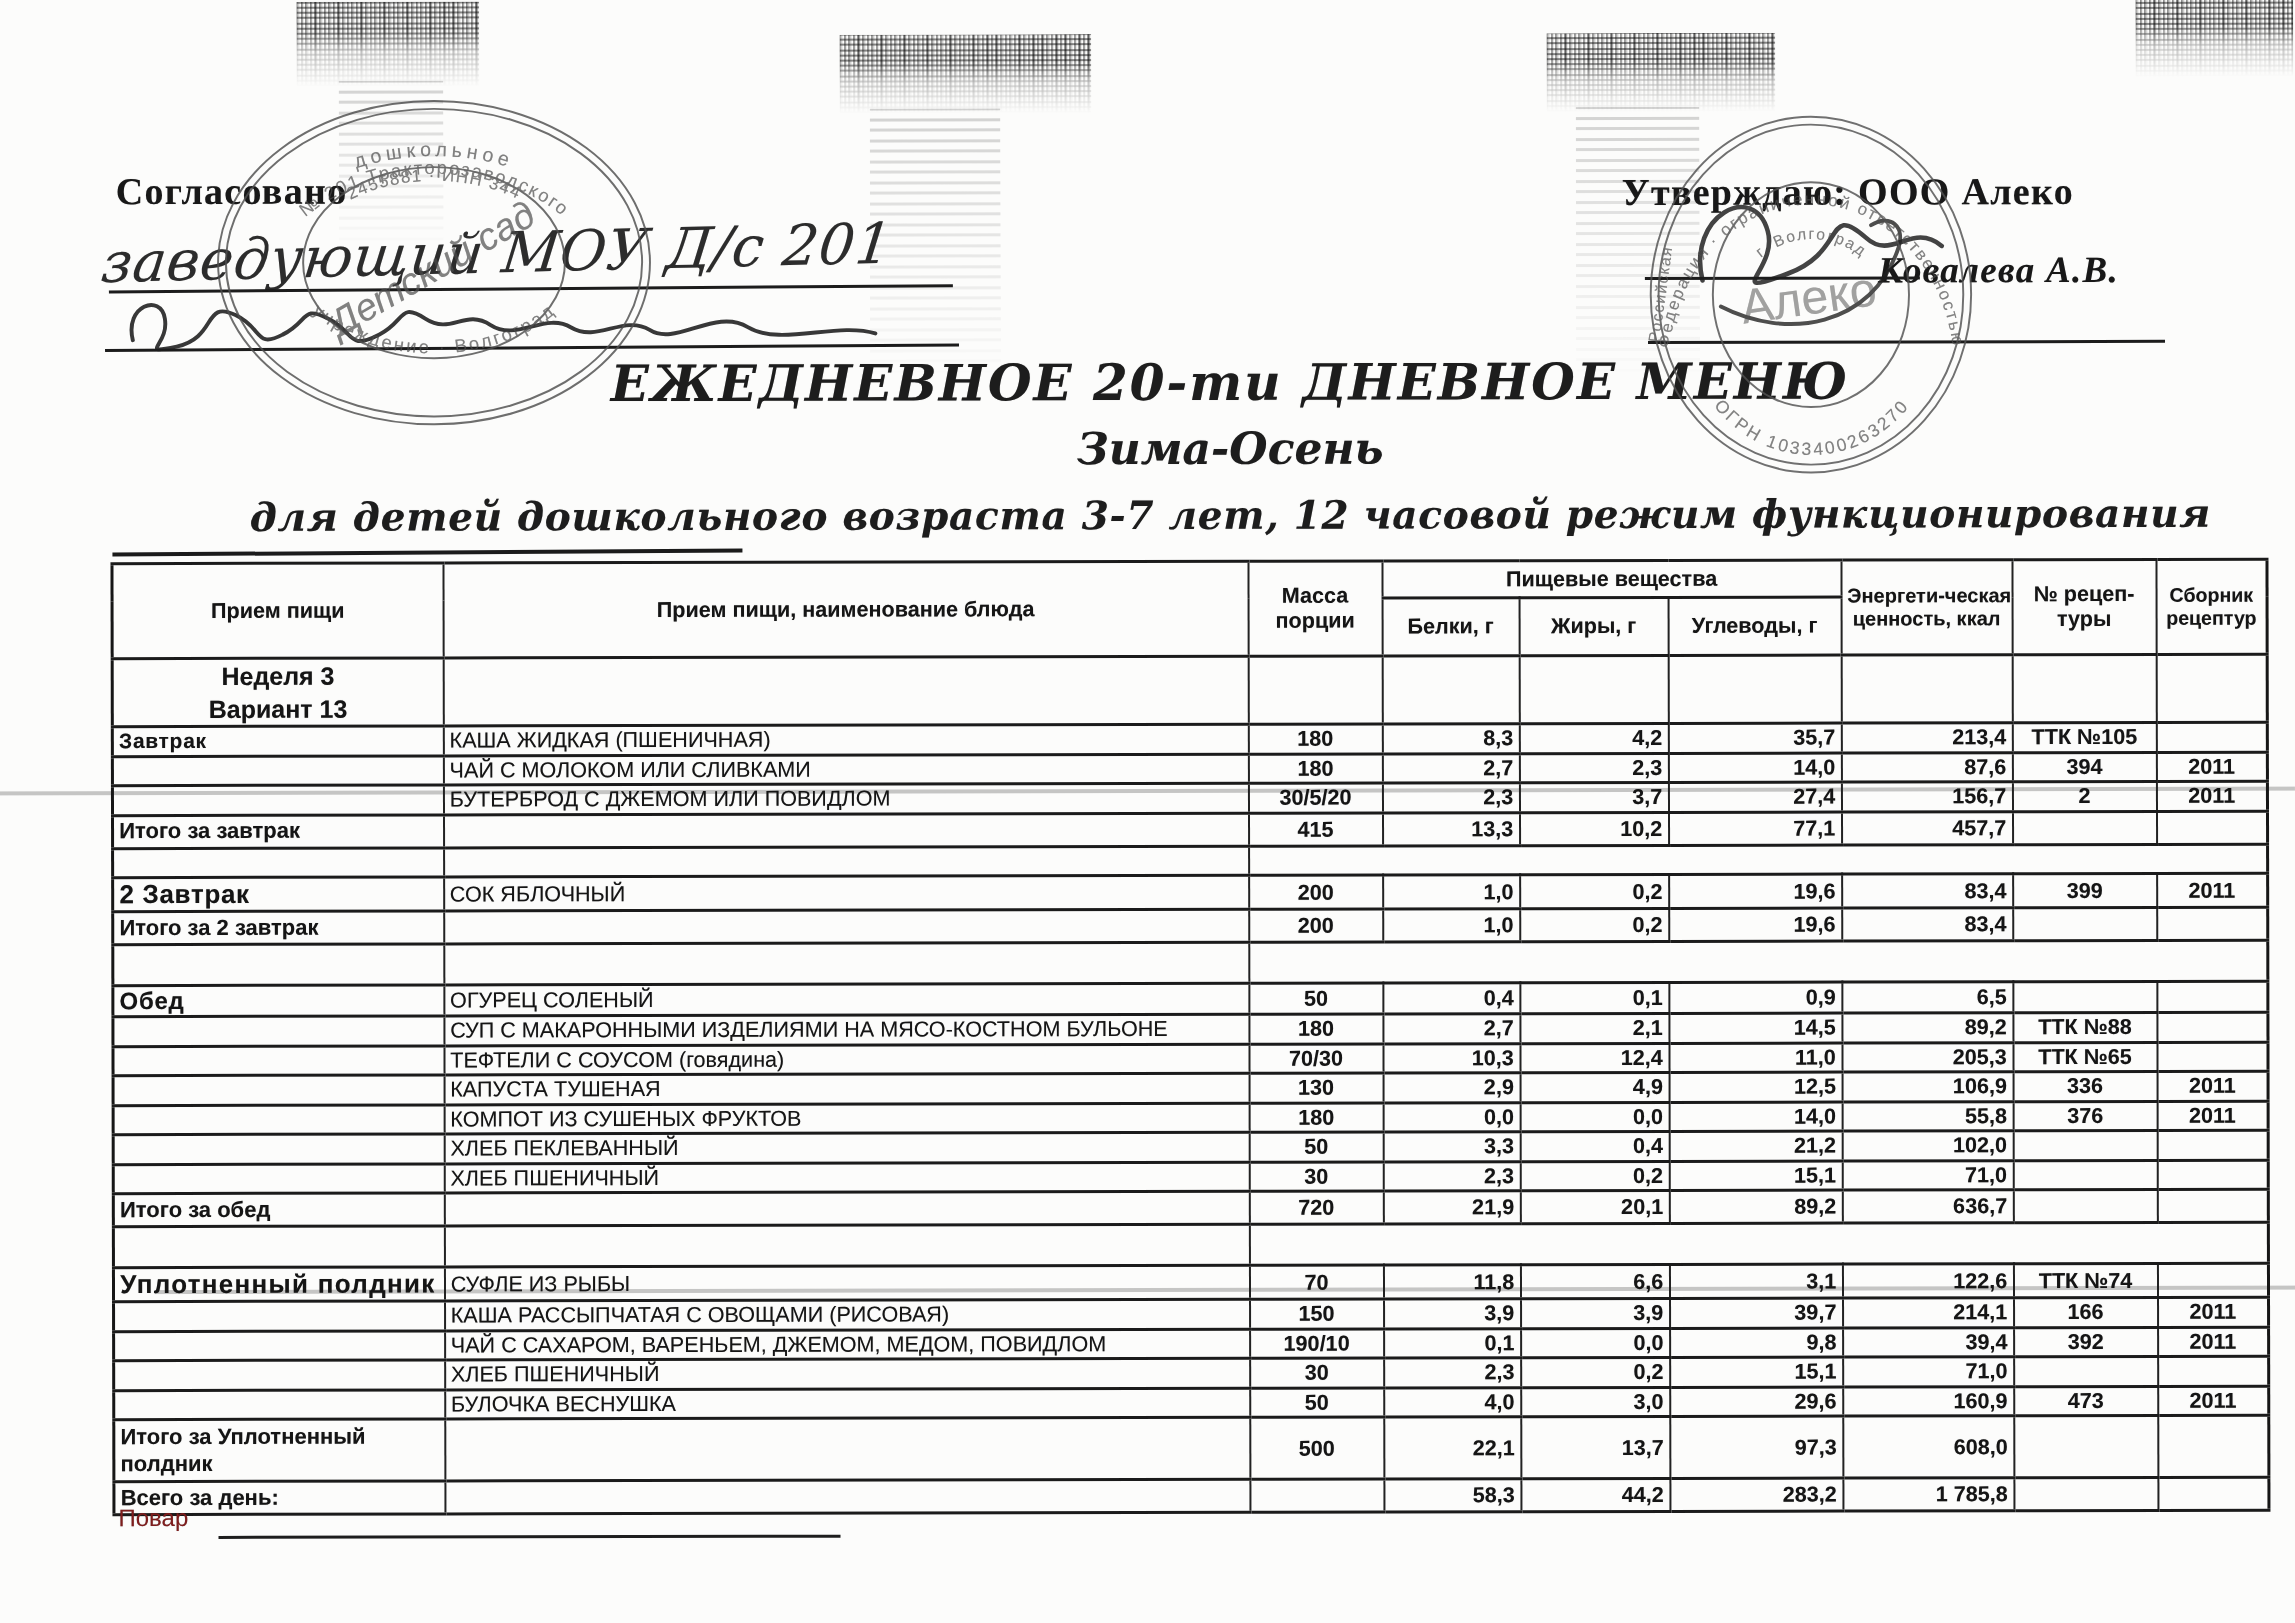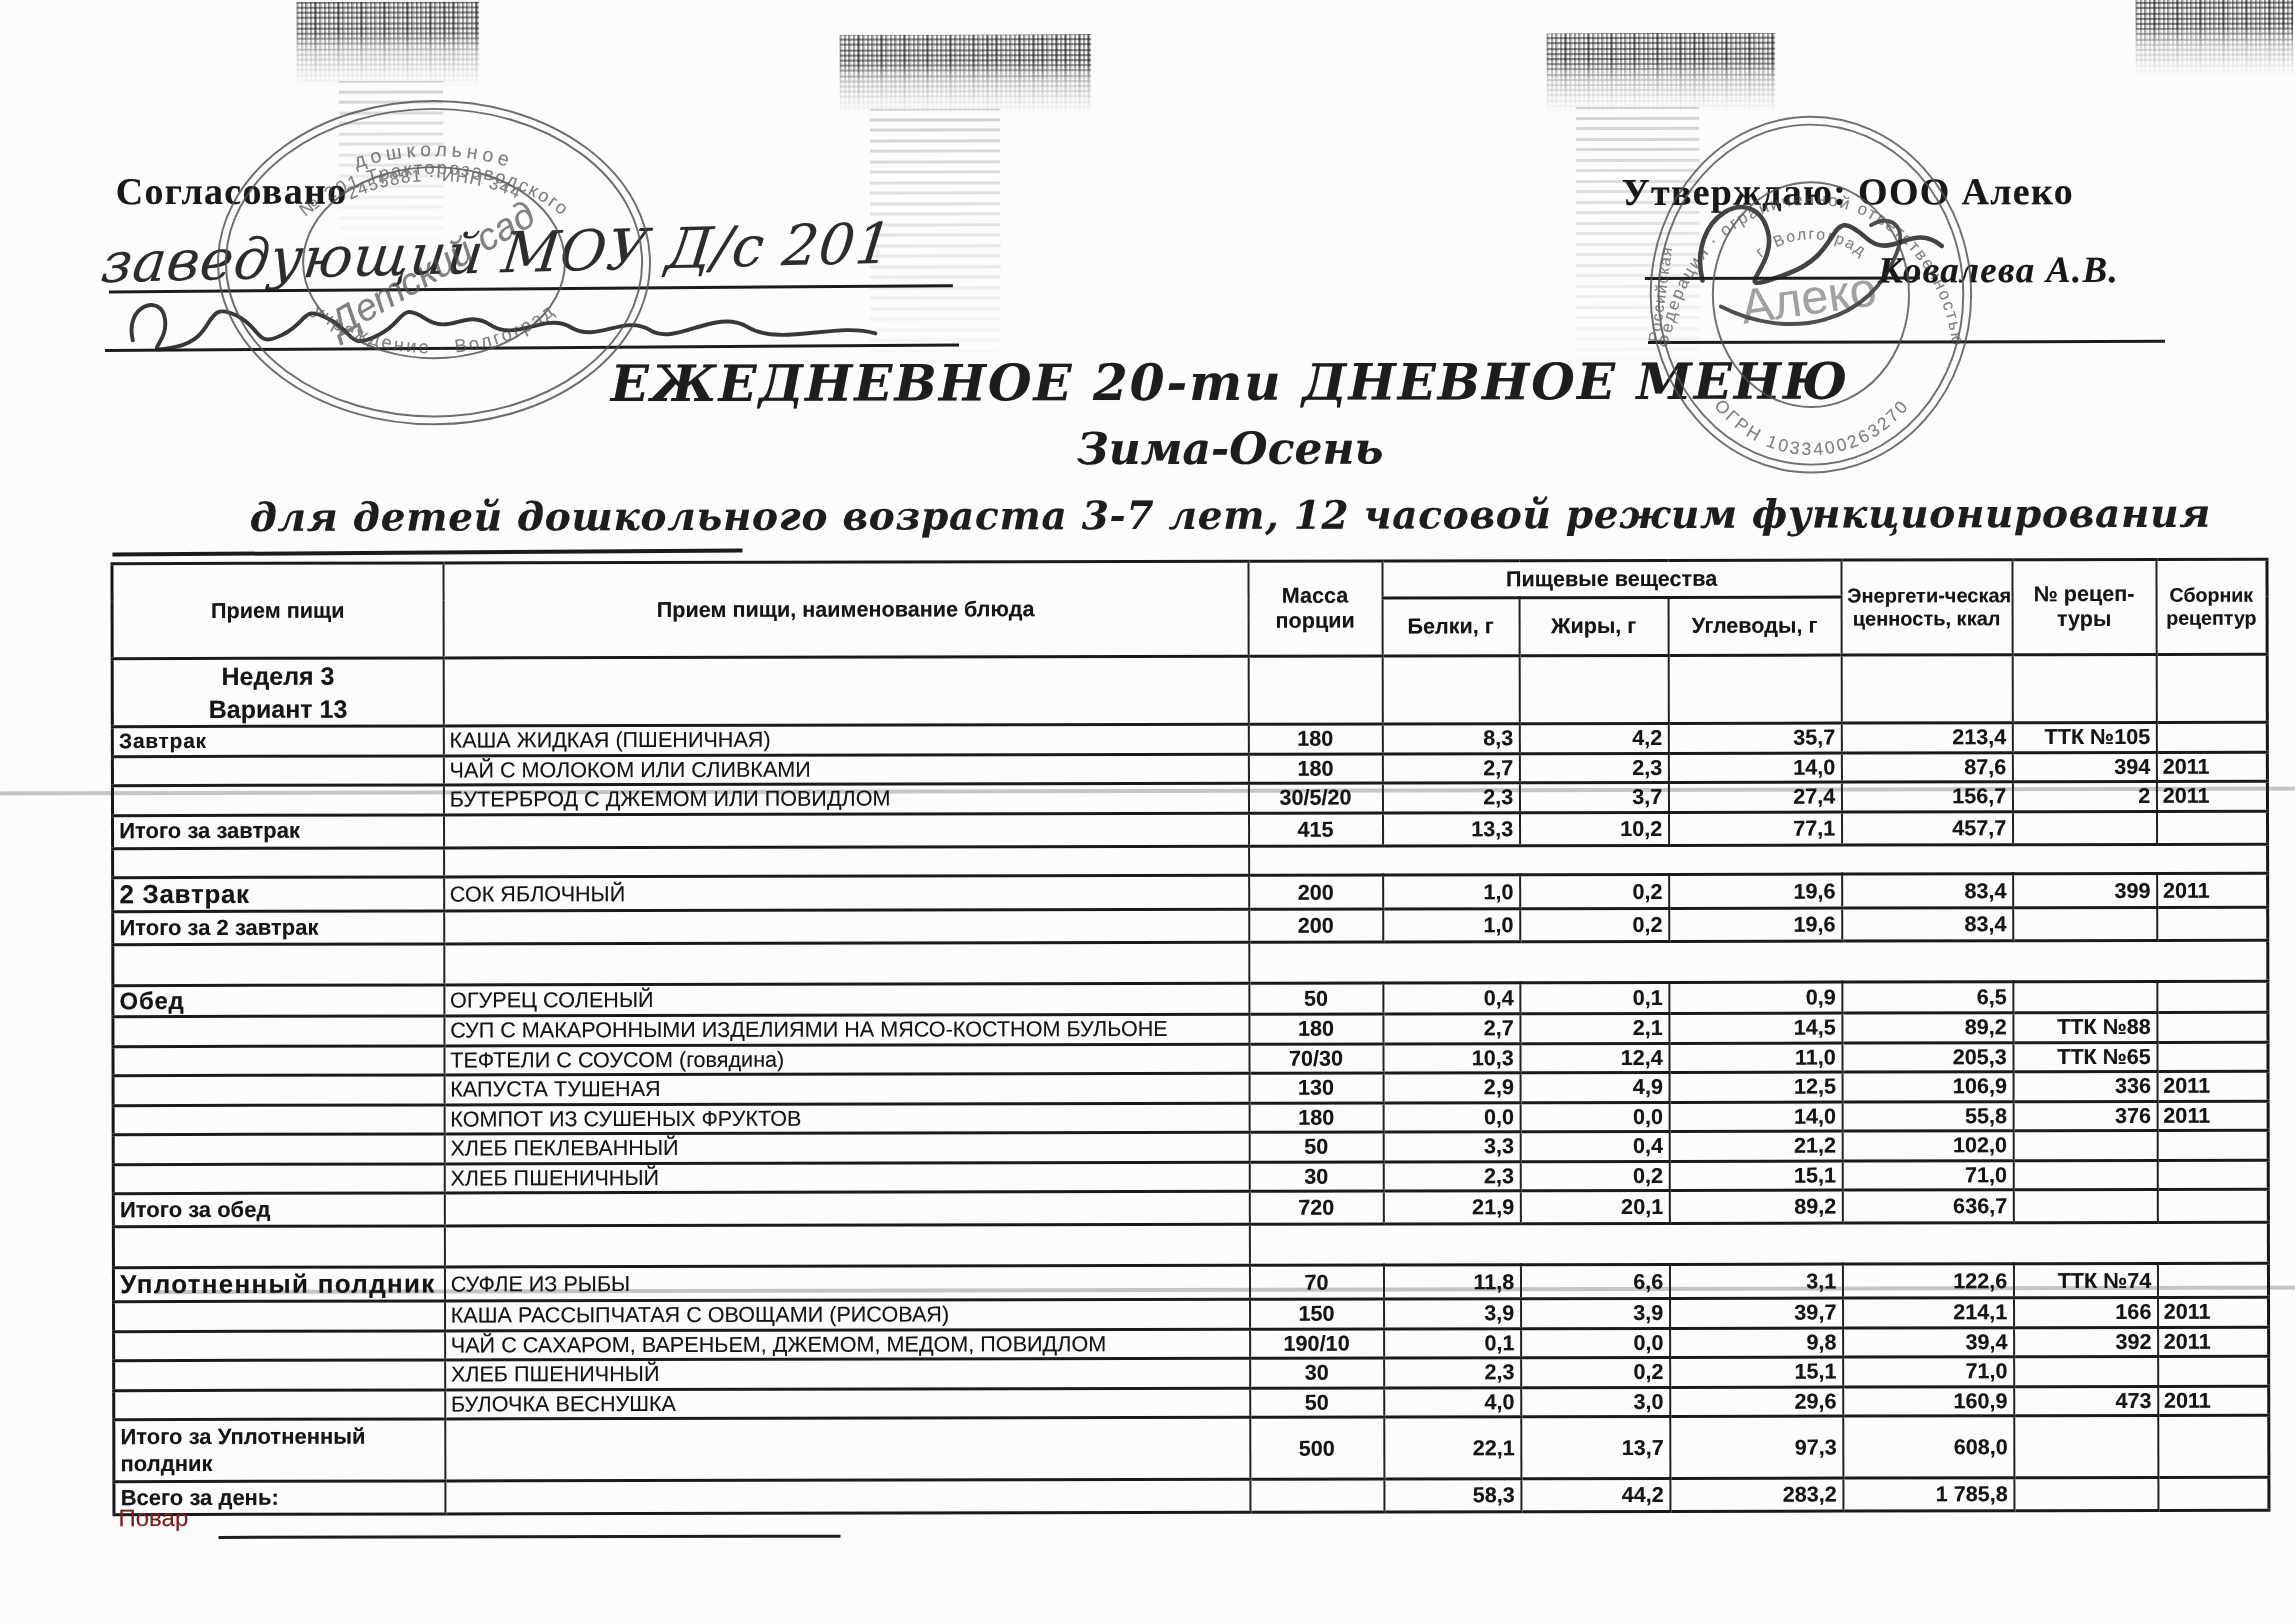--- a/index.html
+++ b/index.html
@@ -67,22 +67,22 @@
   .rw{height:58px;}
   .r{height:29.5px;}
   .rt{height:33px;}
   .rbig{height:62px;}
   .sp1{height:29.5px;}
   .sp2{height:41px;}
   .cm{text-align:left;}
   .cd{text-align:left;white-space:nowrap;}
   .cms{text-align:center;font-weight:700;}
   .cn{text-align:right;font-weight:700;padding-right:6.5px;}
-  .cr{text-align:right;font-weight:700;}
-  .cb{font-weight:700;}
+  .cr{text-align:center;font-weight:700;}
+  .cb{text-align:center;font-weight:700;}
   .sec{font-weight:700;font-size:21px;letter-spacing:0.7px;}
   .tot{font-weight:700;font-size:22px;line-height:1.2;}
   .wrapnarrow{padding-right:59px;margin-left:40px;}
   .week{text-align:center;font-weight:700;font-size:25px;line-height:1.3;}
   .spacer td{border-top:3.3px solid #1b1b1b;border-bottom:3.3px solid #1b1b1b;}
 
   
   .cook{position:absolute;left:117px;top:1502px;font-size:24px;color:#7f1d1d;}
   .cookline{position:absolute;left:217px;top:1534px;width:622px;height:2.6px;background:#1e1e1e;}
   svg text{font-family:"Liberation Sans",sans-serif;}

